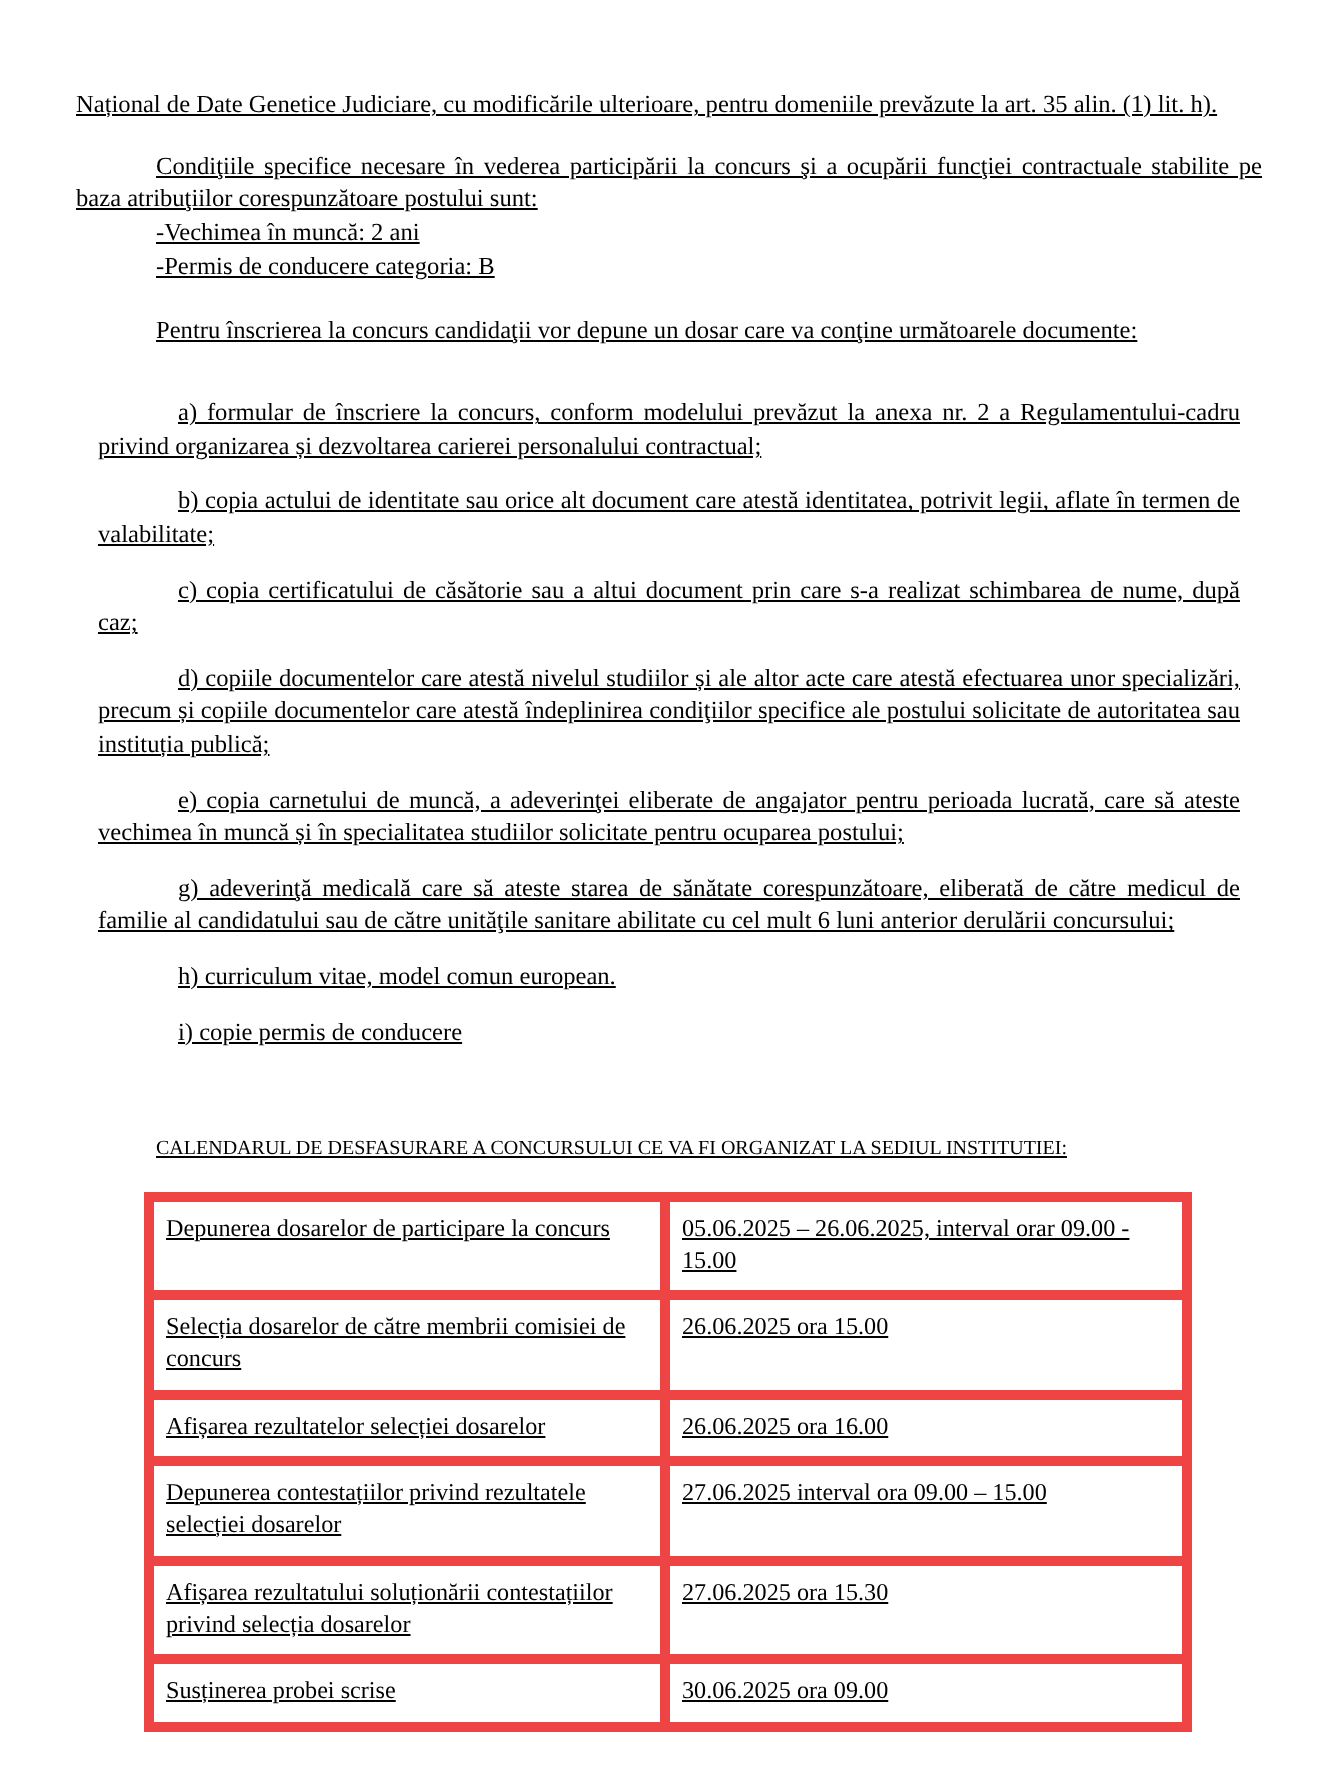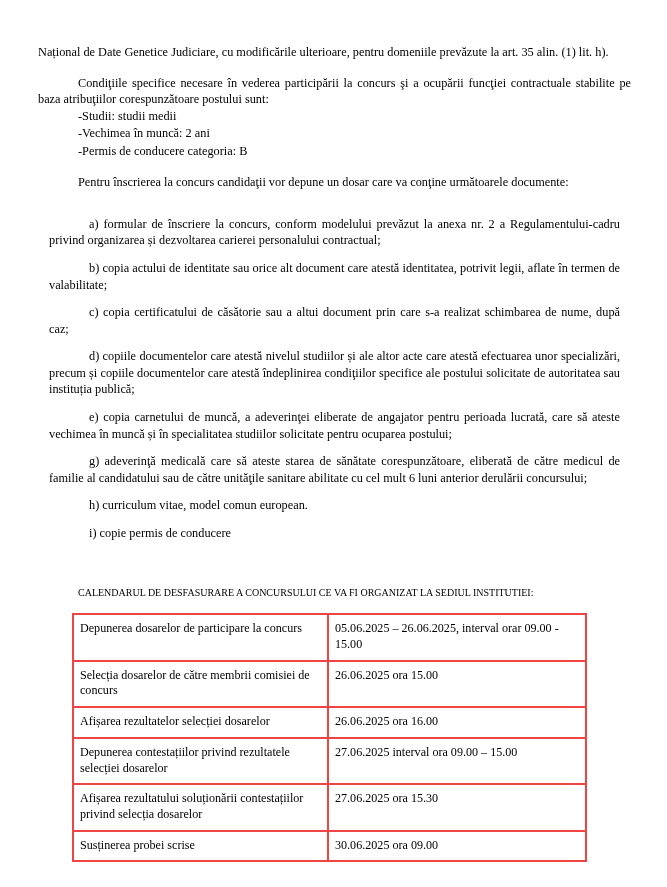--- a/index.html
+++ b/index.html
@@ -13,20 +13,21 @@
     font-family: "Liberation Serif", serif;
     color: #000000;
     overflow: hidden;
   }
   .page {
     position: relative;
     width: 667px;
     height: 794px;
     box-sizing: border-box;
     padding: 44px 36px 0 38px;
+    text-decoration: underline;
   }
   p {
     margin: 0;
     font-size: 12.3px;
     line-height: 1.35;
     text-align: justify;
   }
   .para {
     margin-bottom: 0;
   }
@@ -59,21 +60,21 @@
     text-indent: 40px;
   }
   table.schedule {
     border-collapse: collapse;
     margin-left: 34px;
     margin-top: 14px;
     width: 487px;
     table-layout: fixed;
   }
   table.schedule td {
-    border: 2px solid #ef4444;
+    border: 5px solid #ef4444;
     padding: 6px 5px 7px 6px;
     font-size: 12.1px;
     line-height: 1.3;
     vertical-align: top;
     text-align: left;
   }
   table.schedule td.col-a { width: 242px; }
   table.schedule td.col-b { width: 245px; }
   td.justify-cell { text-align: justify; }
 </style>
@@ -81,21 +82,20 @@
 <body>
 
 <div class="page">
 
   <p class="para">Național de Date Genetice Judiciare, cu modificările ulterioare, pentru domeniile prevăzute la art. 35 alin. (1) lit. h).</p>
 
   <div class="gap-md"></div>
 
   <p class="para indent">Condiţiile specifice necesare în vederea participării la concurs şi a ocupării funcţiei contractuale stabilite pe baza atribuţiilor corespunzătoare postului sunt:</p>
 
-  <p class="dash-line">-Studii: studii medii</p>
   <p class="dash-line">-Vechimea în muncă: 2 ani</p>
   <p class="dash-line">-Permis de conducere categoria: B</p>
 
   <div class="gap-md"></div>
 
   <p class="para indent">Pentru înscrierea la concurs candidaţii vor depune un dosar care va conţine următoarele documente:</p>
 
   <div class="gap-md"></div>
 
   <p class="letter-line ind">a) formular de înscriere la concurs, conform modelului prevăzut la anexa nr. 2 a Regulamentului-cadru privind organizarea și dezvoltarea carierei personalului contractual;</p>

